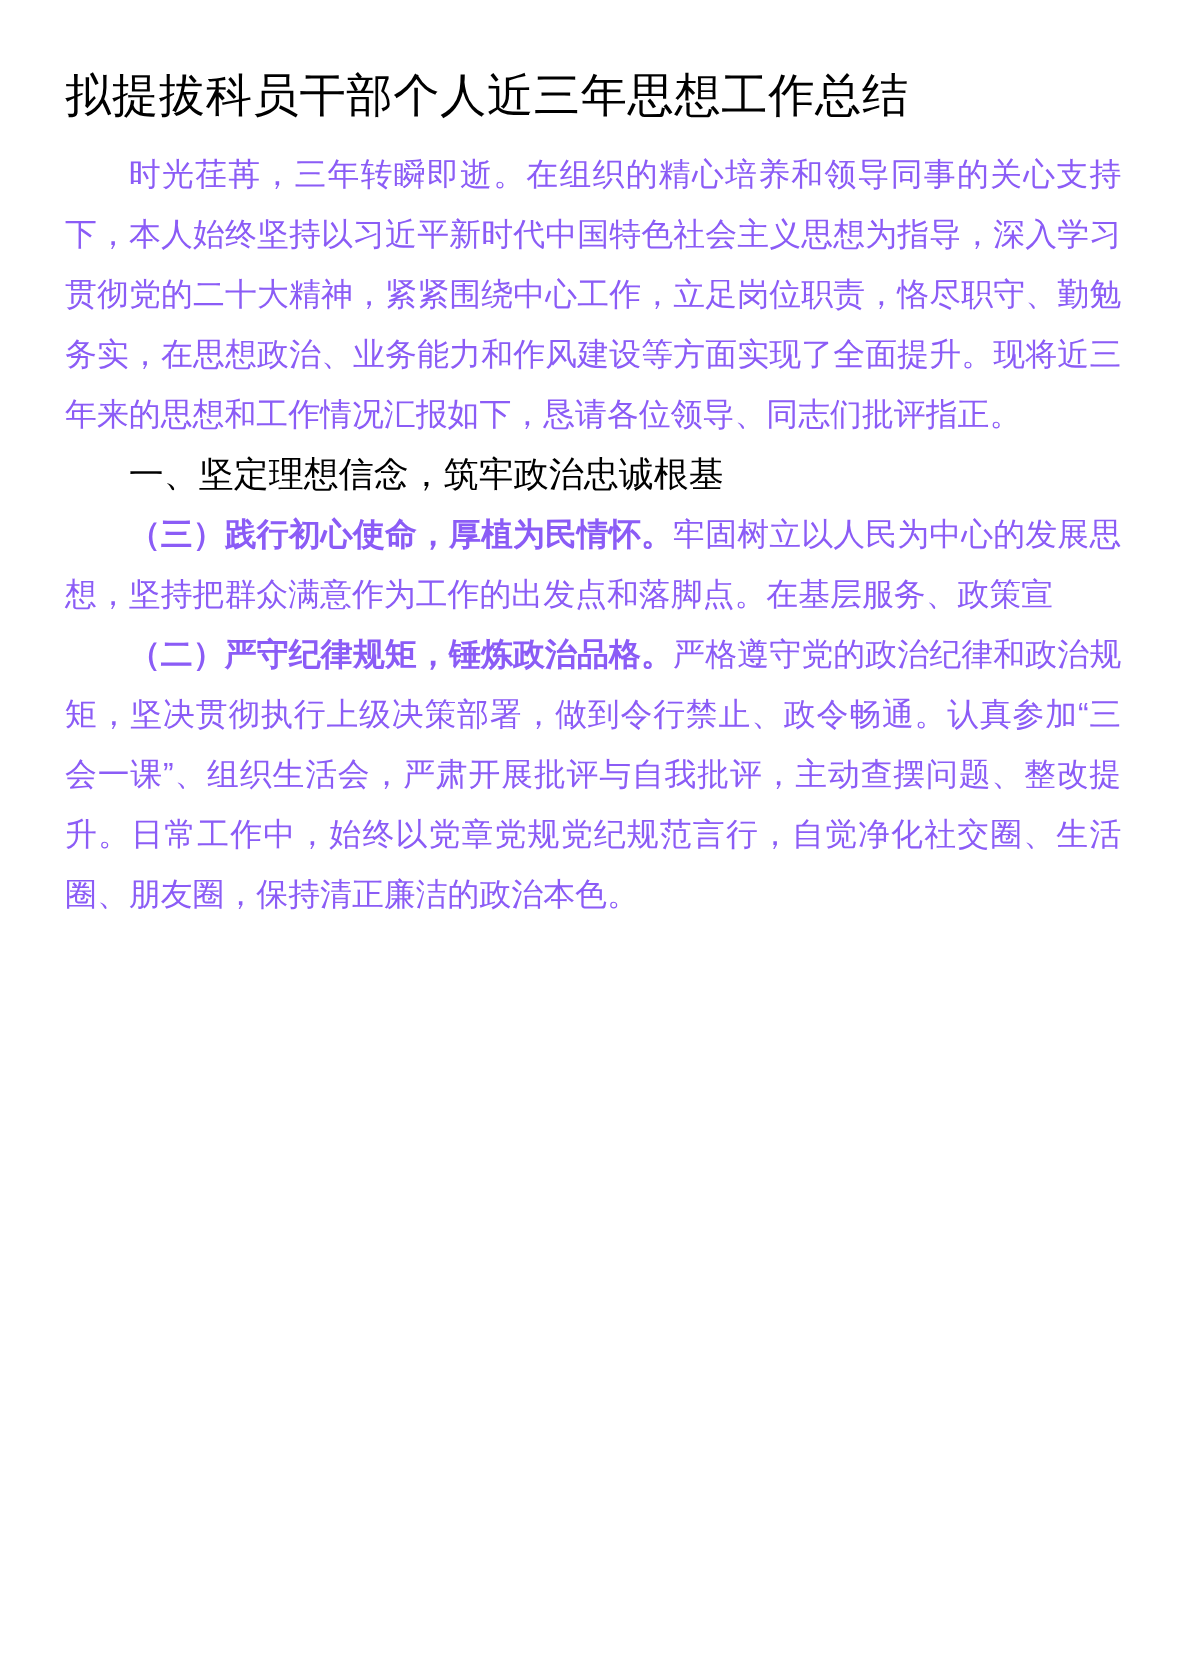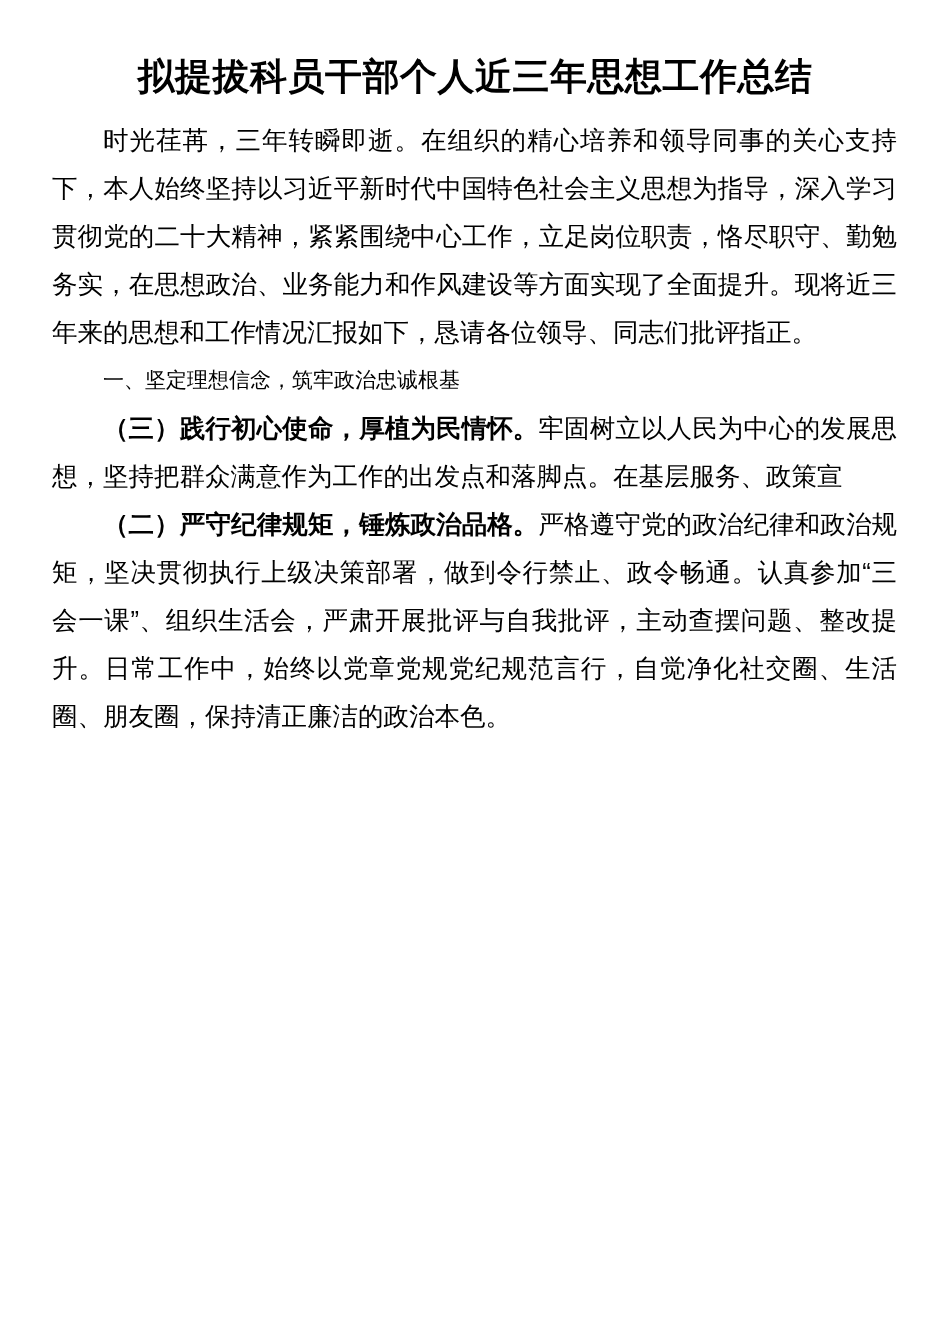--- a/index.html
+++ b/index.html
@@ -19,54 +19,54 @@
     position: relative;
     width: 950px;
     height: 1344px;
     box-sizing: border-box;
     padding: 0;
     background: #ffffff;
   }
 
   .doc-title {
     font-size: 37px;
-    font-weight: 700;
-    text-align: center;
+    font-weight: 400;
+    text-align: left;
     letter-spacing: 0.5px;
     line-height: 50px;
     margin: 0;
     padding: 52px 52px 0 52px;
     color: #000;
     white-space: nowrap;
   }
 
   .body-block {
     padding: 0 53px 0 52px;
     margin-top: 14px;
   }
 
   p.para {
     margin: 0;
     font-size: 25.5px;
     line-height: 48px;
     text-align: justify;
     text-align-last: left;
     text-justify: inter-character;
-    color: #000000;
+    color: #8b5cf6;
     letter-spacing: 0px;
     word-break: break-all;
   }
 
   p.indent2 {
     text-indent: 51px;
   }
 
   p.section-head {
     margin: 0;
-    font-size: 21px;
+    font-size: 28px;
     line-height: 48px;
     text-indent: 51px;
     color: #000;
   }
 
   .lead {
     font-weight: 700;
   }
 </style>
 </head>

